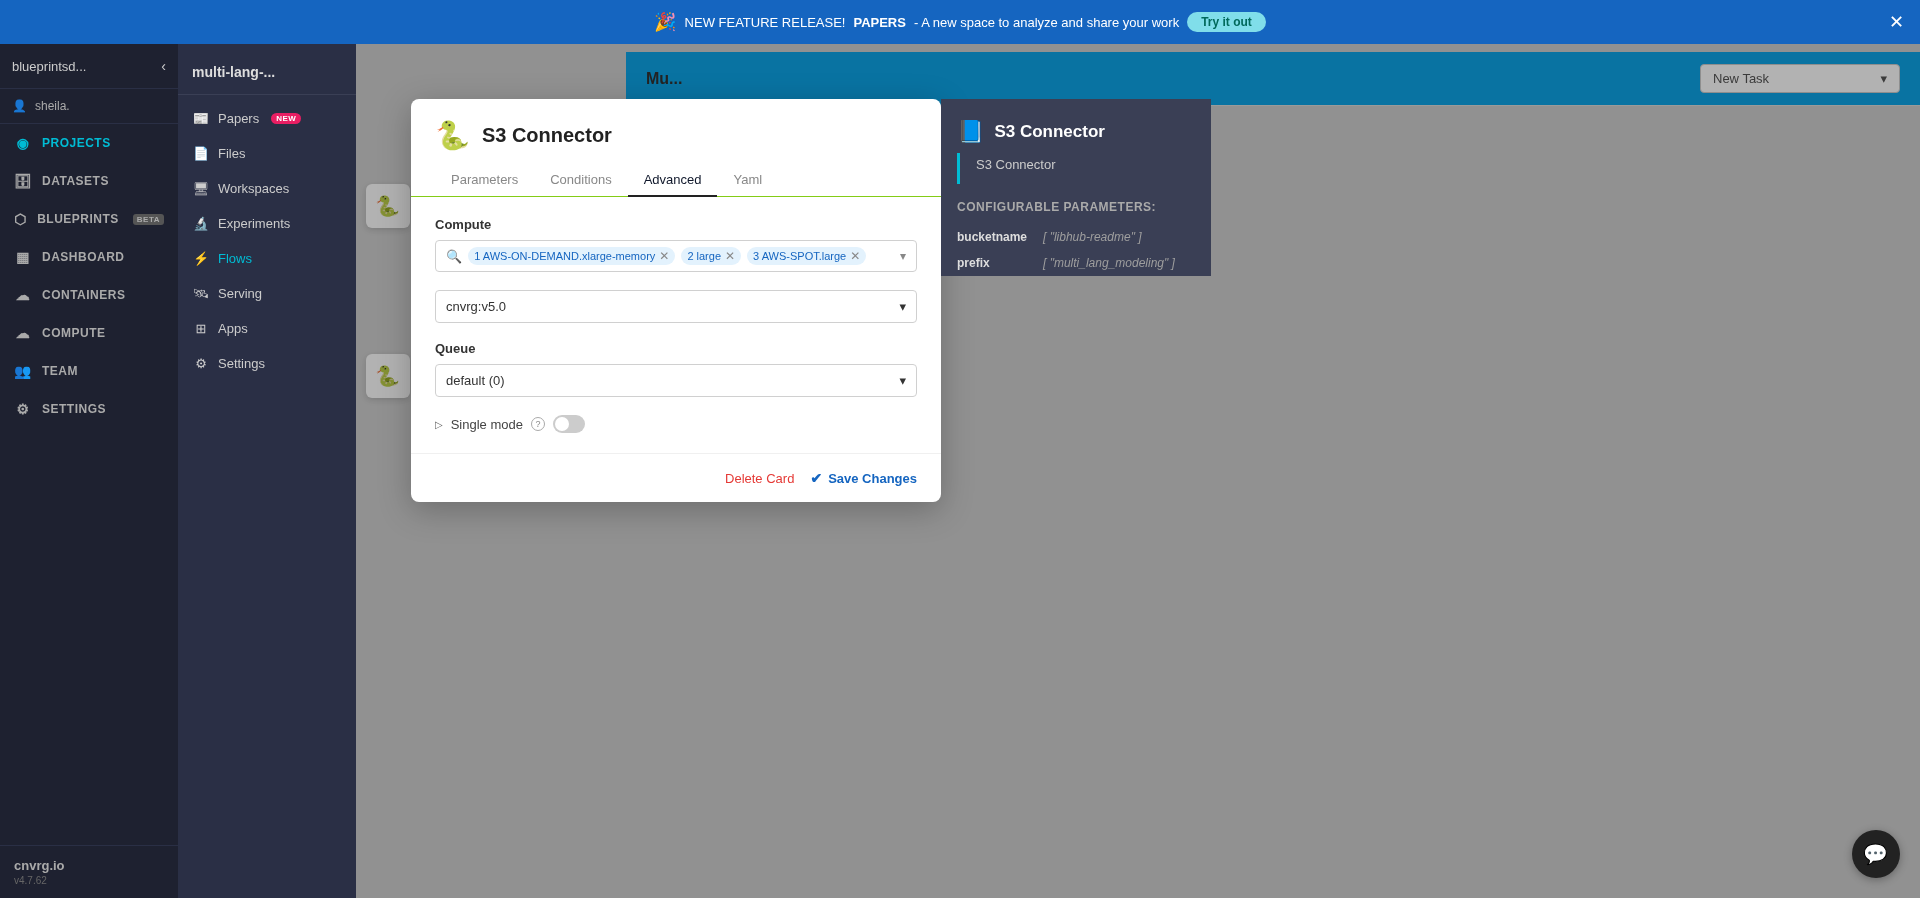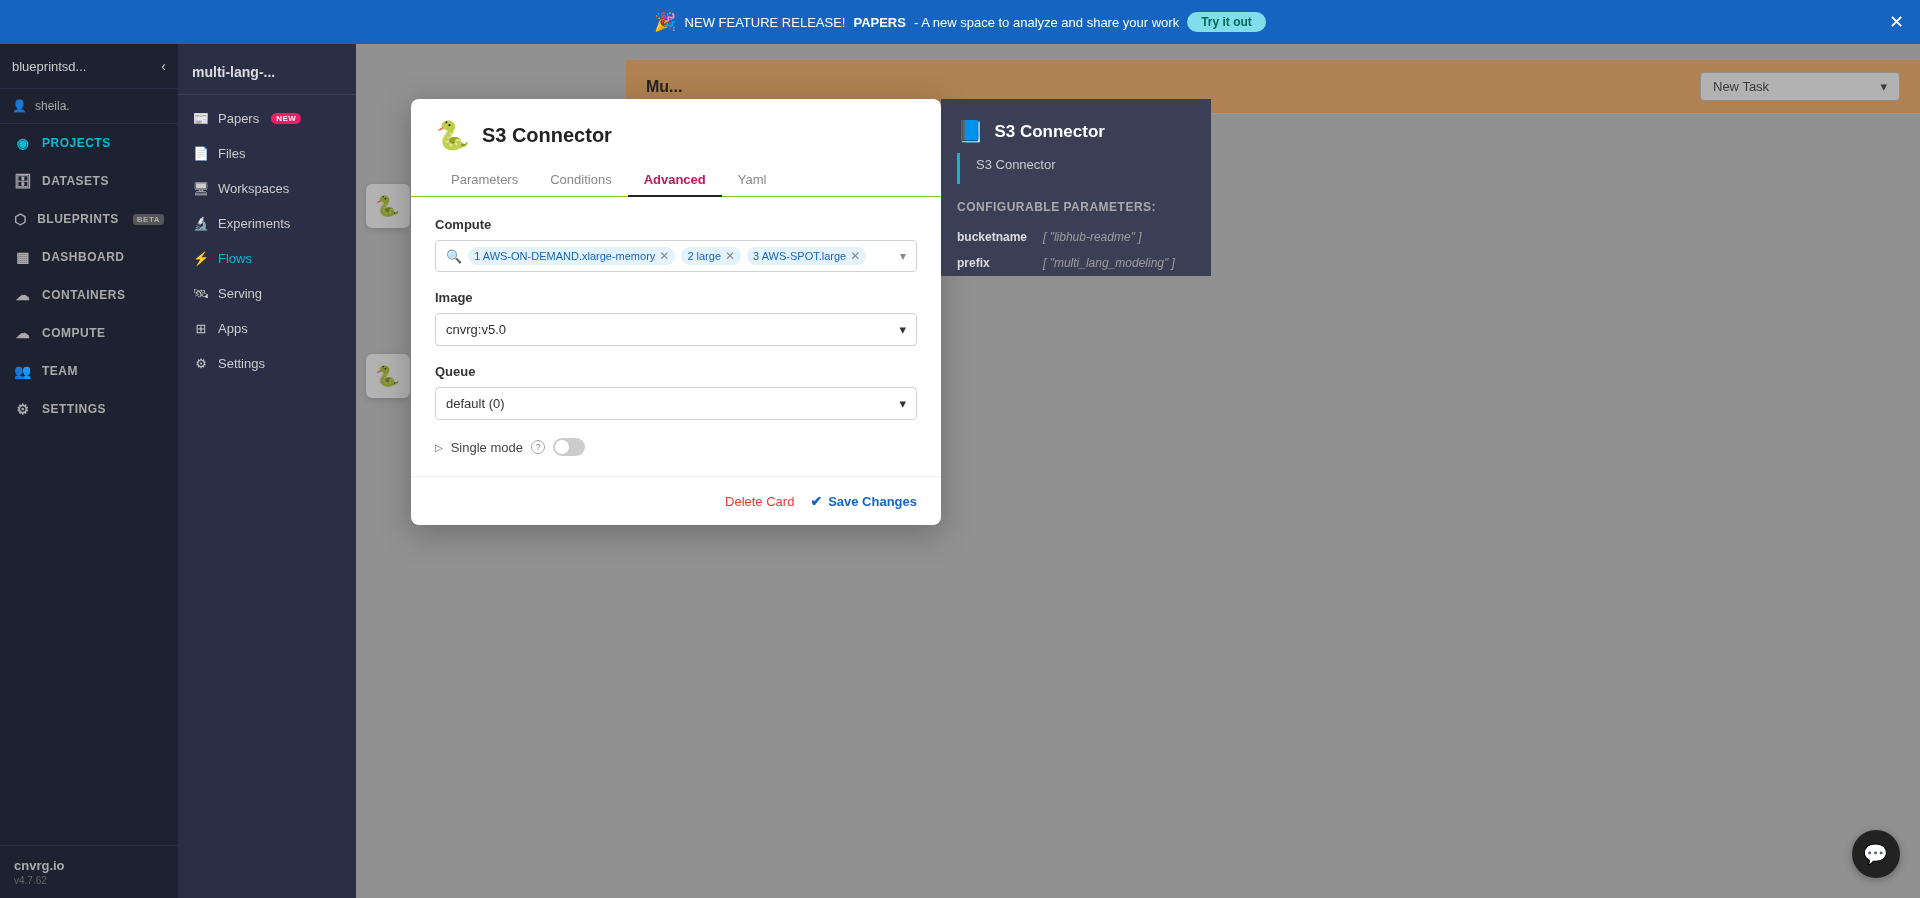--- a/index.html
+++ b/index.html
@@ -189,23 +189,23 @@
     }
     .dialog-tab {
       padding: 8px 16px;
       font-size: 13px;
       color: #888;
       cursor: pointer;
       border-bottom: 2px solid transparent;
       margin-bottom: -1px;
     }
     .dialog-tab.active {
-      color: #be185d;
+      color: #0f172a;
       border-bottom: 2px solid #222;
-      font-weight: 700;
+      font-weight: 400;
     }
     .dialog-body {
       padding: 20px 24px;
       flex: 1;
     }
     .form-label {
       font-size: 13px;
       font-weight: 600;
       color: #333;
       margin-bottom: 8px;
@@ -372,24 +372,24 @@
       gap: 6px;
       padding: 6px 16px;
       font-size: 12px;
     }
     .param-name { color: #ddd; font-weight: 600; min-width: 80px; }
     .param-value { color: #9e9e9e; font-style: italic; }
 
     
     .task-selector-bar {
       position: absolute;
-      top: 16px; right: 0;
+      top: 8px; right: 0;
       height: 54px;
       width: calc(100% - 270px);
-      background: #fdba74;
+      background: #0ea5e9;
       display: flex;
       align-items: center;
       padding: 0 20px;
       gap: 12px;
       border-bottom: 1px solid #ddd;
     }
     .task-select-dropdown {
       border: 1px solid #ccc;
       border-radius: 4px;
       padding: 6px 12px;
@@ -593,21 +593,20 @@
               <span>2 large</span>
               <span class="remove-tag">✕</span>
             </span>
             <span class="compute-tag">
               <span>3 AWS-SPOT.large</span>
               <span class="remove-tag">✕</span>
             </span>
             <span class="compute-dropdown-arrow">▾</span>
           </div>
 
-          <div class="form-label">Image</div>
           <div class="image-select">
             <span>cnvrg:v5.0</span>
             <span>▾</span>
           </div>
 
           <div class="form-label">Queue</div>
           <div class="queue-select">
             <span>default (0)</span>
             <span>▾</span>
           </div>

